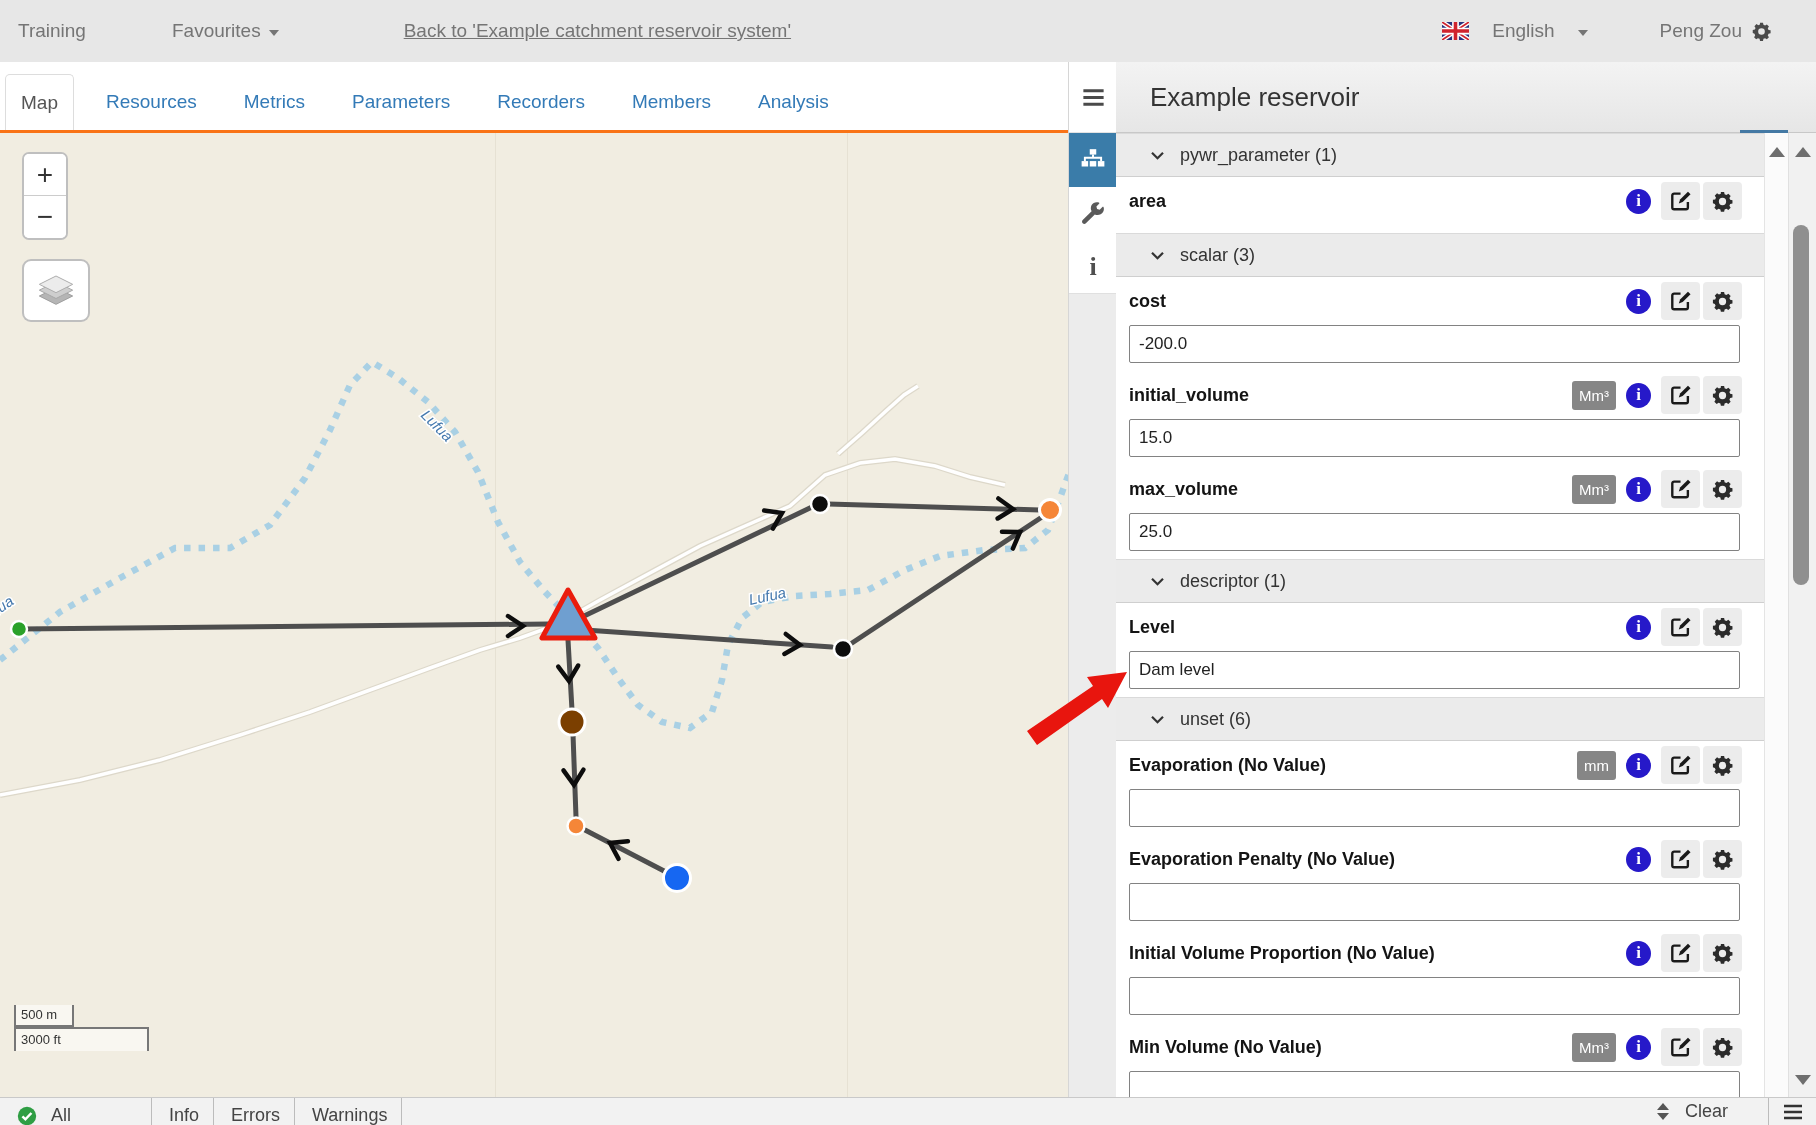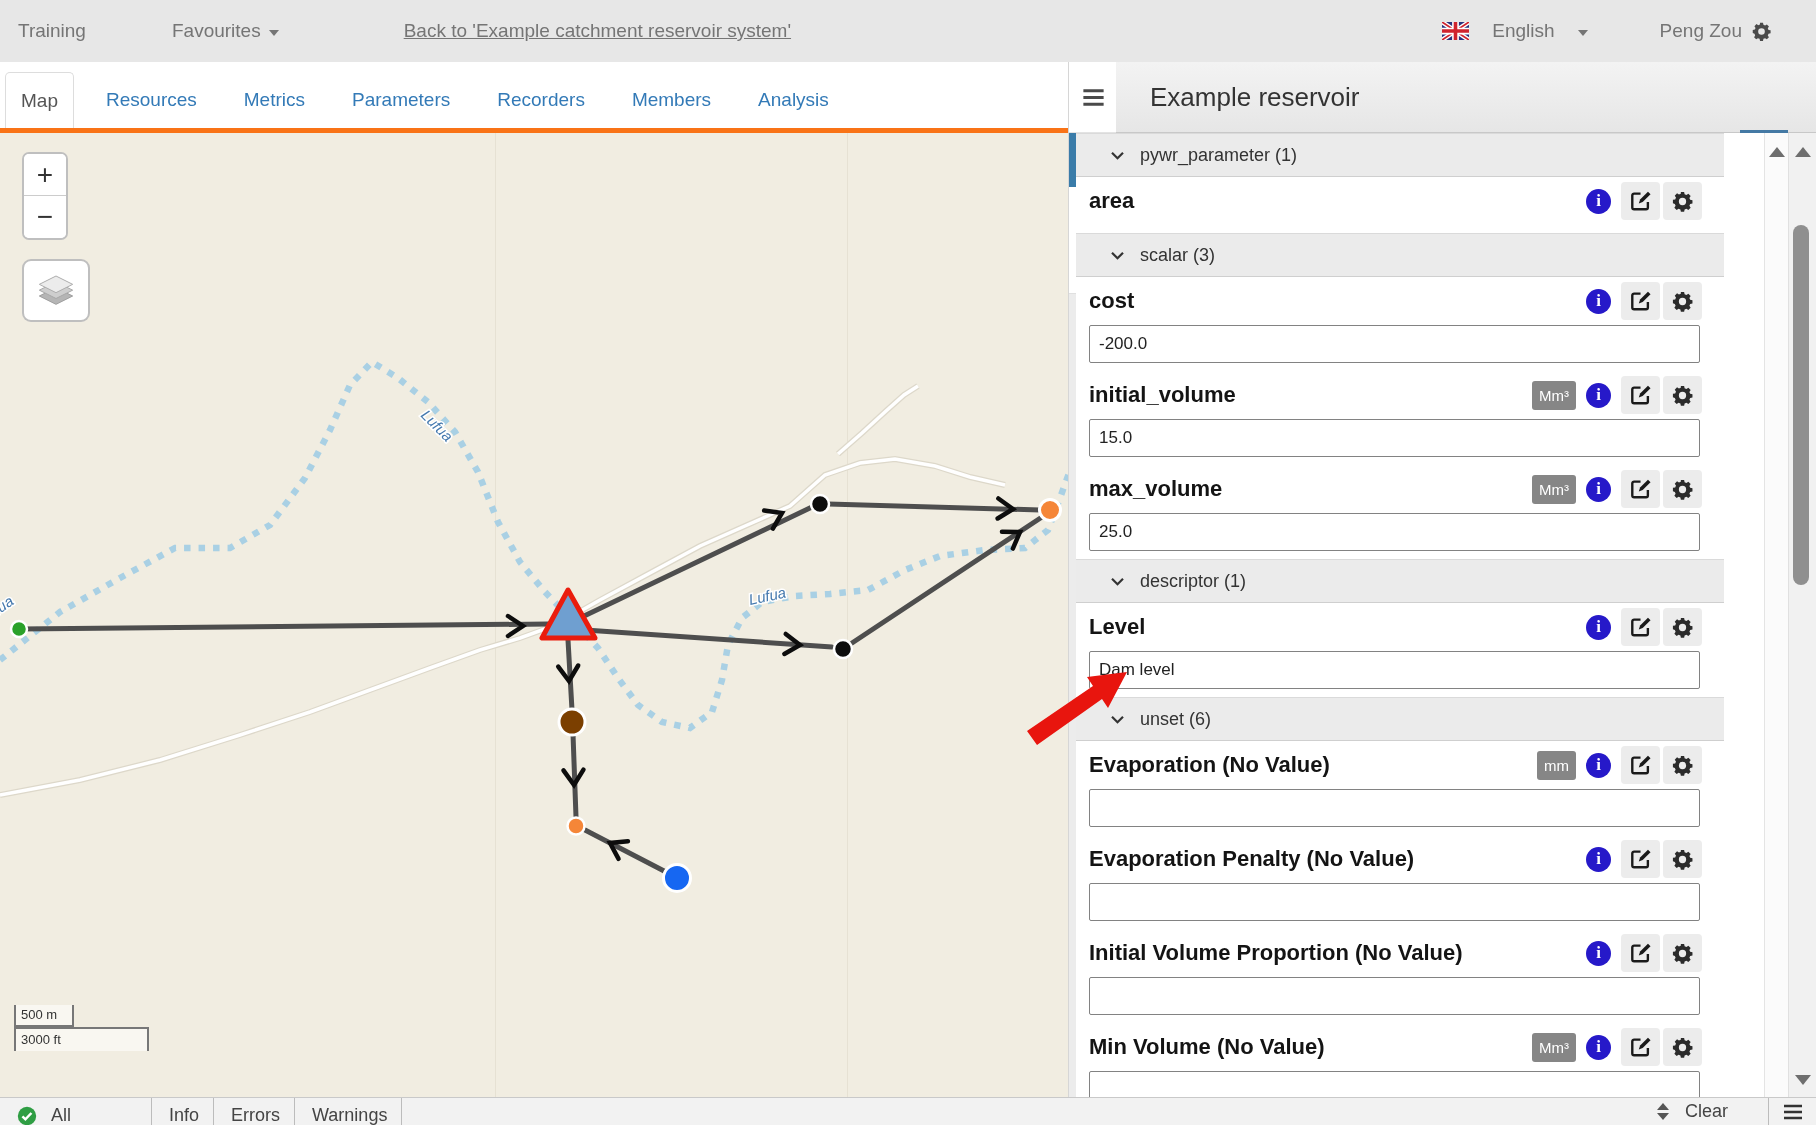--- a/index.html
+++ b/index.html
@@ -16,21 +16,21 @@
   #nav-back{margin-left:125px;text-decoration:underline;}
   .caret{width:0;height:0;border-left:5px solid transparent;border-right:5px solid transparent;
          border-top:6px solid #757575;margin-top:3px;}
   #nav-right{margin-left:auto;display:flex;align-items:center;}
   #nav-lang{display:flex;align-items:center;gap:23px;}
   #nav-user{display:flex;align-items:center;gap:9px;margin-left:72px;margin-right:44px;}
   .flag-svg{width:27px;height:18px;display:block;}
 
   
   #tabbar{position:absolute;left:0;top:62px;width:1068px;height:71px;background:#fff;
-          border-bottom:5px solid #f97316;display:flex;align-items:flex-end;overflow:hidden;
+          border-bottom:3px solid #f97316;display:flex;align-items:flex-end;overflow:hidden;
           padding-left:5px;}
   .tab{height:56px;line-height:56px;padding:0 15px;margin-right:17px;font-size:19px;
        white-space:nowrap;border-radius:5px 5px 0 0;color:#337ab7;cursor:pointer;}
   .tab.active{background:#fff;border:1px solid #ddd;border-bottom:none;color:#555;}
   .tab.current{background:#e7e7e7;color:#333;}
 
   
   #toolbar{position:absolute;left:1068px;top:62px;width:48px;height:1035px;background:#ececec;
            border-left:1px solid #d6d6d6;}
   .tool-btn{width:48px;display:flex;align-items:center;justify-content:center;cursor:pointer;}
@@ -39,29 +39,29 @@
   #tool-wrench{height:53px;background:#fff;}
   #tool-info{height:54px;background:#fff;border-bottom:1px solid #e0e0e0;}
   .info-glyph{font-family:"Liberation Serif",serif;font-weight:bold;font-size:26px;color:#4f4f4f;}
 
   
   #panel-header{position:absolute;left:1116px;top:62px;width:716px;height:71px;
                 background:linear-gradient(180deg,#f3f3f3,#e6e6e6);
                 border-bottom:1px solid #c8c8c8;display:flex;align-items:center;}
   #panel-title{font-size:26px;color:#333;margin-left:34px;}
   #blue-tick{position:absolute;left:1740px;top:130px;width:48px;height:3px;background:#4479a4;}
-  #panel-body{position:absolute;left:1076px;top:133px;width:648px;height:964px;background:#fff;
+  #panel-body{position:absolute;left:1116px;top:133px;width:648px;height:964px;background:#fff;
               overflow:hidden;}
   .group-row{height:44px;display:flex;align-items:center;background:#ebebeb;gap:15px;
              border-top:1px solid #dadada;border-bottom:1px solid #cfcfcf;padding-left:34px;
              font-size:18px;color:#333;cursor:pointer;}
   .prop-row{background:#fff;}
   .prop-head{height:48px;display:flex;align-items:center;padding:0 22px 0 13px;}
   .prop-row.no-input{padding-bottom:8px;}
-  .plabel{font-weight:bold;font-size:22px;color:#141414;white-space:nowrap;}
+  .plabel{font-weight:bold;font-size:18px;color:#141414;white-space:nowrap;}
   .spacer{flex:1;}
   .unit{background:#868686;color:#fff;font-size:15px;padding:7px 7px;border-radius:3px;
         margin-right:10px;line-height:1;}
   .info-dot{width:25px;height:25px;border-radius:50%;background:#2619c9;color:#fff;
             display:flex;align-items:center;justify-content:center;margin-right:7px;
             font-family:"Liberation Serif",serif;font-weight:bold;font-size:17px;cursor:pointer;flex:none;}
   .icon-btn{width:39px;height:38px;background:#ececec;border:none;border-radius:4px;margin-left:3px;
             display:flex;align-items:center;justify-content:center;cursor:pointer;padding:0;flex:none;}
   .pinput{display:block;width:calc(100% - 37px);height:38px;margin:0 24px 8px 13px;
           border:1px solid #828282;border-radius:2px;font-size:17px;color:#222;padding:0 9px;

